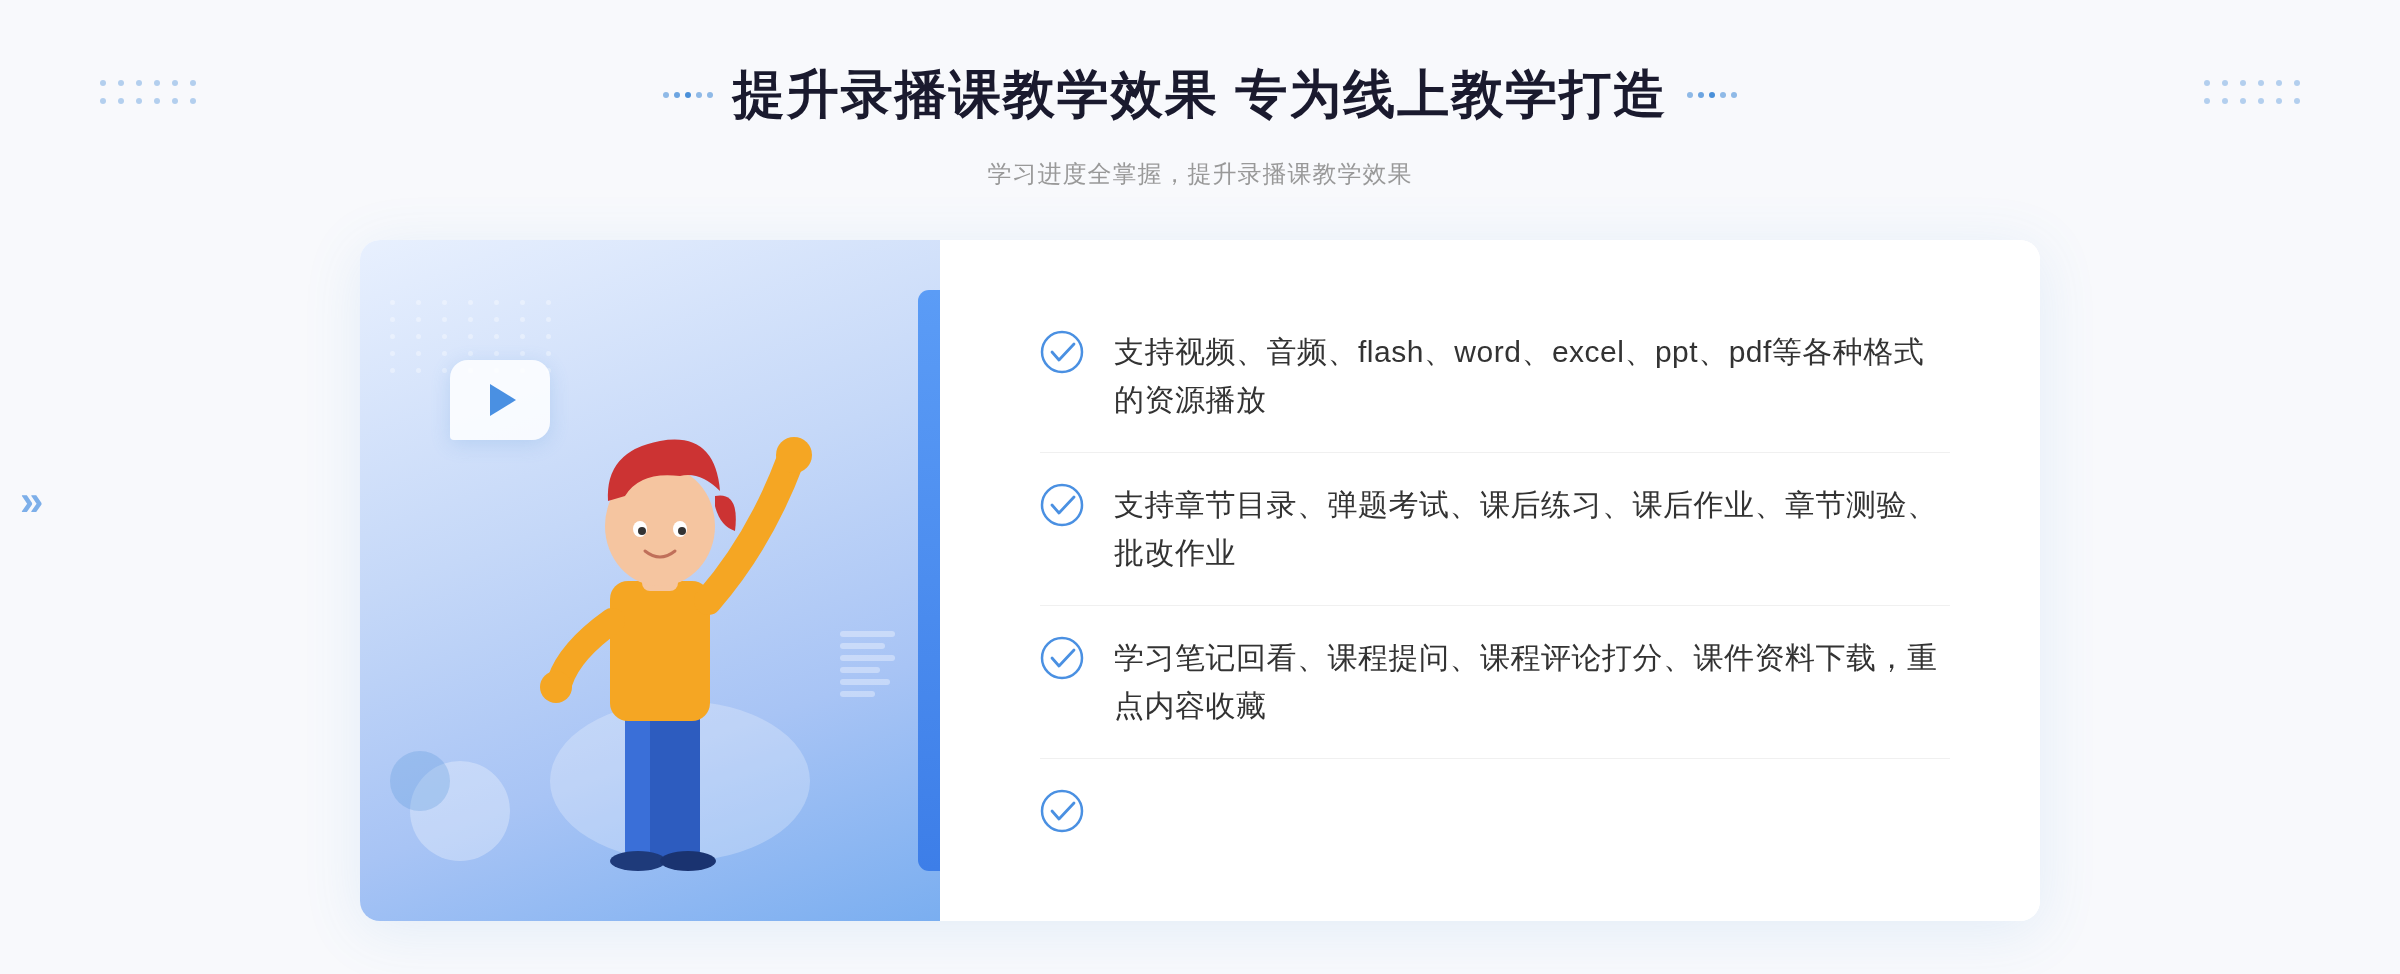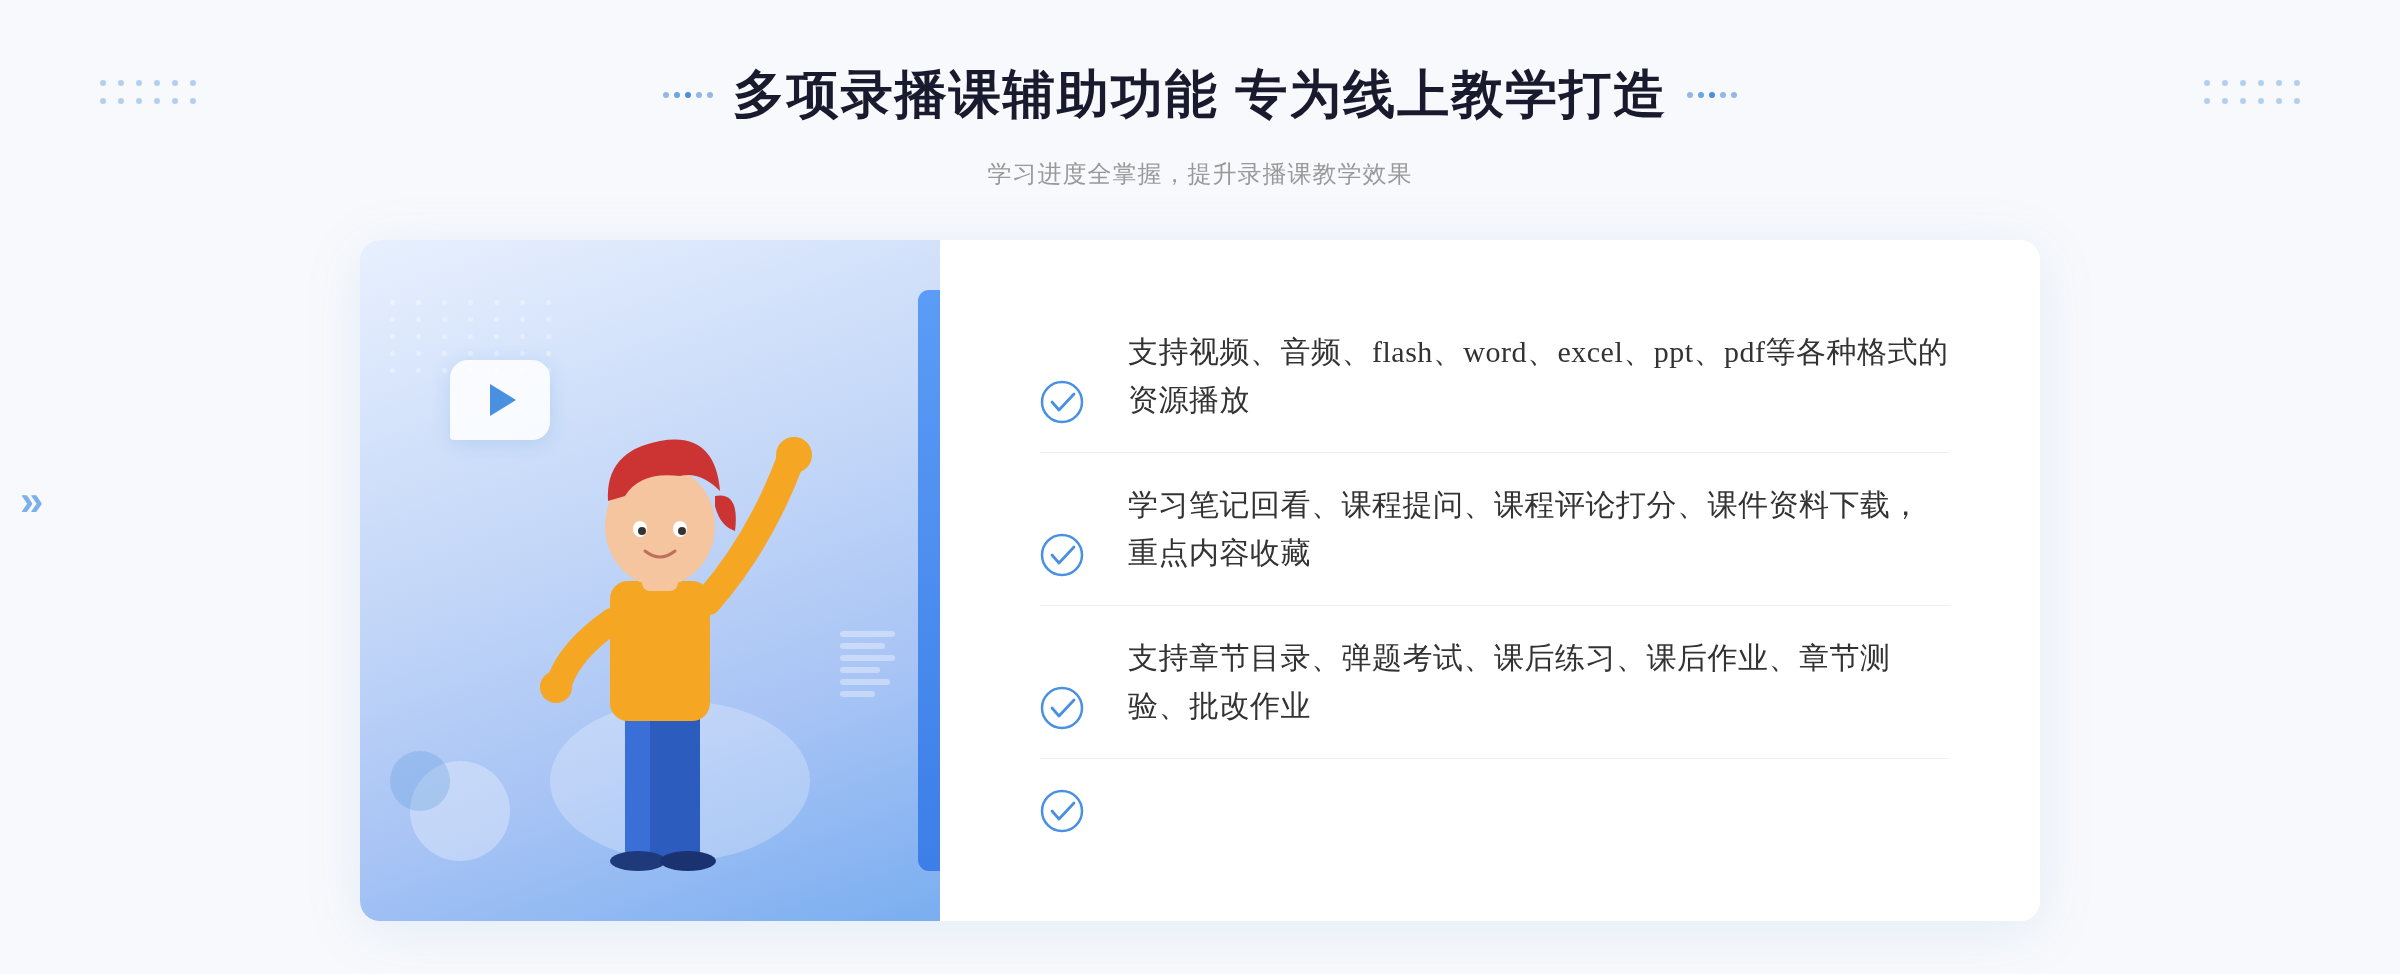--- a/index.html
+++ b/index.html
@@ -195,25 +195,24 @@
       flex: 1;
       padding: 60px 90px 60px 100px;
       display: flex;
       flex-direction: column;
       justify-content: space-around;
       background: #fff;
     }
 
     .feature-item {
       display: flex;
-      align-items: flex-end;
-      gap: 44px;
+      align-items: flex-start;
+      gap: 30px;
       padding: 28px 0;
       border-bottom: 1px solid #f0f0f0;
-      font-family: Liberation Serif, serif;
     }
     .feature-item:last-child {
       border-bottom: none;
     }
 
     .check-icon {
       width: 44px;
       height: 44px;
       flex-shrink: 0;
       margin-top: 2px;
@@ -312,21 +311,21 @@
 
   <div class="header-section">
     <div class="header-decorators">
       <div class="decorator-dots">
         <span></span>
           <span></span>
           <span></span>
           <span></span>
           <span></span>
       </div>
-      <h1 class="main-title">多项录播课辅助功能 专为线上教学打造</h1>
+      <h1 class="main-title">提升录播课教学效果 专为线上教学打造</h1>
       <div class="decorator-dots">
         <span></span>
           <span></span>
           <span></span>
           <span></span>
           <span></span>
       </div>
     </div>
     <p class="sub-title">学习进度全掌握，提升录播课教学效果</p>
   </div>
@@ -442,31 +441,31 @@
         <span class="feature-text">支持视频、音频、flash、word、excel、ppt、pdf等各种格式的资源播放</span>
       </div>
 
       <div class="feature-item">
         <div class="check-icon">
           <svg viewBox="0 0 44 44" fill="none" xmlns="http://www.w3.org/2000/svg">
             <circle cx="22" cy="22" r="20" stroke="#4a90e2" stroke-width="2.5"></circle>
             <path d="M 12 22 L 19 30 L 34 14" stroke="#4a90e2" stroke-width="2.8" stroke-linecap="round" stroke-linejoin="round"></path>
           </svg>
         </div>
-        <span class="feature-text">学习笔记回看、课程提问、课程评论打分、课件资料下载，重点内容收藏</span>
+        <span class="feature-text">支持章节目录、弹题考试、课后练习、课后作业、章节测验、批改作业</span>
       </div>
 
       <div class="feature-item">
         <div class="check-icon">
           <svg viewBox="0 0 44 44" fill="none" xmlns="http://www.w3.org/2000/svg">
             <circle cx="22" cy="22" r="20" stroke="#4a90e2" stroke-width="2.5"></circle>
             <path d="M 12 22 L 19 30 L 34 14" stroke="#4a90e2" stroke-width="2.8" stroke-linecap="round" stroke-linejoin="round"></path>
           </svg>
         </div>
-        <span class="feature-text">支持章节目录、弹题考试、课后练习、课后作业、章节测验、批改作业</span>
+        <span class="feature-text">学习笔记回看、课程提问、课程评论打分、课件资料下载，重点内容收藏</span>
       </div>
 
       <div class="feature-item">
         <div class="check-icon">
           <svg viewBox="0 0 44 44" fill="none" xmlns="http://www.w3.org/2000/svg">
             <circle cx="22" cy="22" r="20" stroke="#4a90e2" stroke-width="2.5"></circle>
             <path d="M 12 22 L 19 30 L 34 14" stroke="#4a90e2" stroke-width="2.8" stroke-linecap="round" stroke-linejoin="round"></path>
           </svg>
         </div>
       </div>

